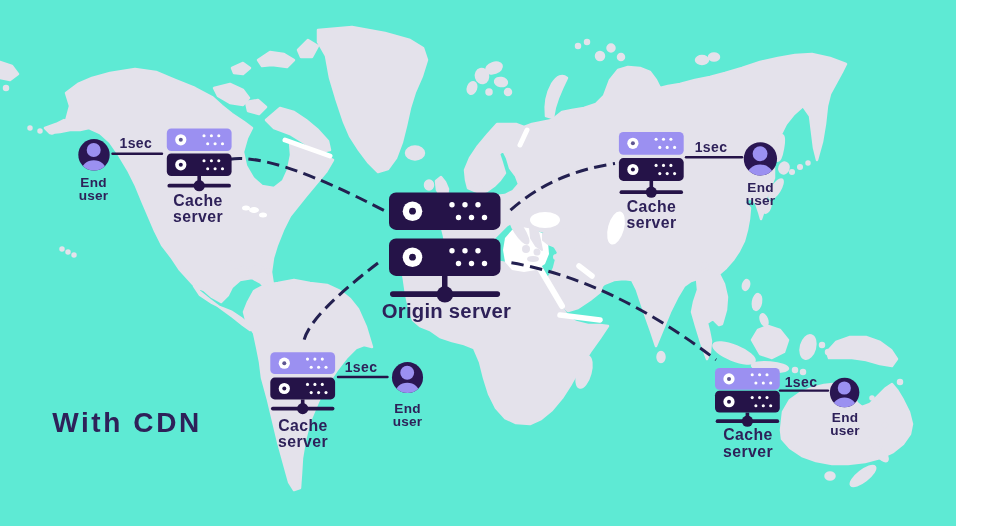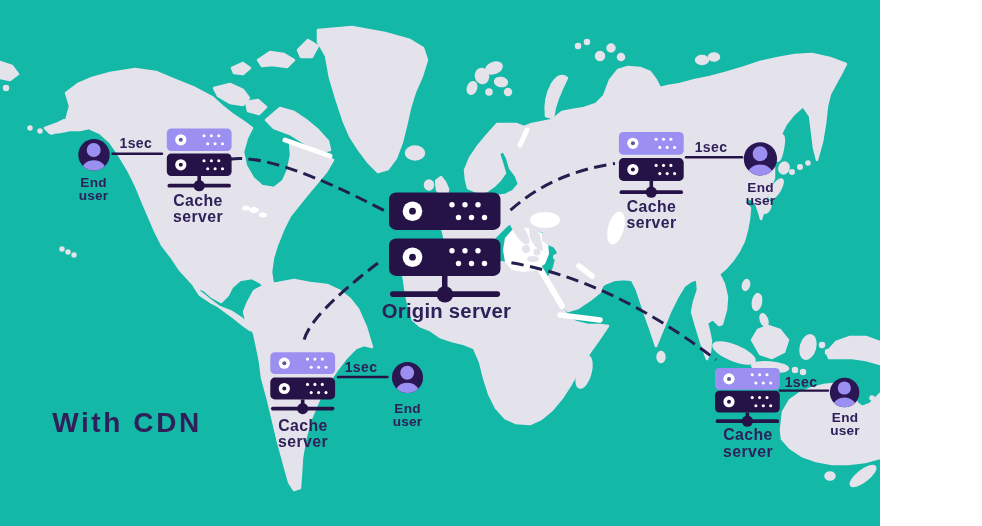--- a/index.html
+++ b/index.html
@@ -1,16 +1,16 @@
 <!DOCTYPE html>
 <html><head>
 <meta charset="utf-8">
 <style>
 html,body{margin:0;padding:0;background:#ffffff;}
-#stage{position:relative;width:880px;height:526px;overflow:hidden;background:#14b8a6;}
+#stage{position:relative;width:956px;height:526px;overflow:hidden;background:#5eead4;}
 svg{display:block;}
 </style>
 </head>
 <body>
 <div id="stage">
 <svg width="982" height="526" viewBox="0 0 982 526" xmlns="http://www.w3.org/2000/svg">
 <g id="map" fill="#e4e2eb" stroke="#e4e2eb" stroke-width="2.5" stroke-linejoin="round">
 
   <path d="M66 121 L70 106 L66 93 L78 84 L92 78 L110 73 L135 69 L156 72 L175 80 L195 88 L212 97 L222 106 L232 114 L244 122 L252 128 L247 138 L243 152 L246 166 L253 178 L262 186 L274 188 L283 181 L288 170 L291 155 L290 142 L300 148 L312 150 L322 155 L333 160 L326 172 L316 184 L306 196 L298 206 L290 216 L283 230 L277 245 L273 258 L271 272 L273 285 L268 290 L261 283 L252 278 L240 280 L232 287 L228 295 L221 302 L212 297 L204 290 L194 286 L200 295 L212 303 L222 308 L232 312 L241 318 L248 324 L250 330 L243 325 L233 317 L222 309 L210 300 L200 292 L190 281 L180 270 L172 258 L162 245 L155 231 L149 217 L143 203 L136 186 L128 170 L119 155 L110 142 L100 133 L89 128 L80 130 L70 130 L60 132 L50 133 L45 128 L56 124 L64 120 Z"></path>
 

